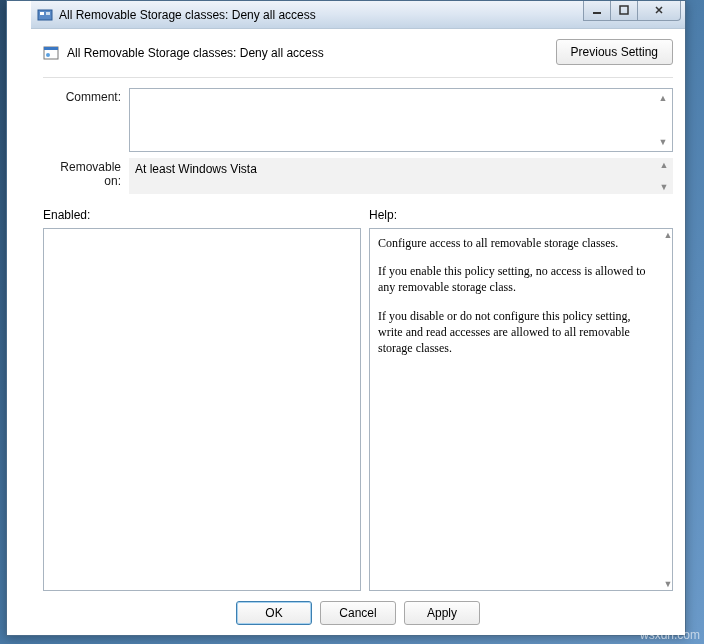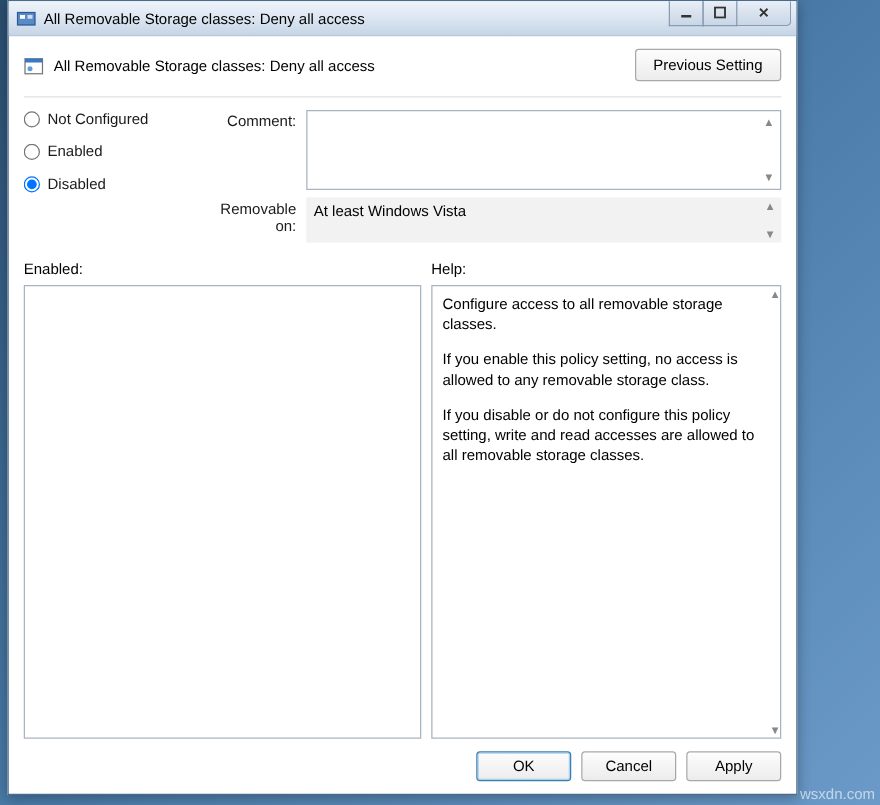--- a/index.html
+++ b/index.html
@@ -8,24 +8,25 @@
   font-size: 12px;
   background: linear-gradient(135deg, #2a4d6e 0%, #4a7ba8 50%, #6b9ac9 100%);
   width: 704px;
   height: 644px;
   overflow: hidden;
   color: #000;
 }
 .window {
   position: absolute;
   left: 6px; top: 0;
-  width: 632px; height: 636px;
+  width: 680px; height: 636px;
   background: #fff;
   border: 1px solid #4a6b8a;
   box-shadow: 0 2px 10px rgba(0,0,0,0.3);
+  padding-left: 24px;
 }
 .titlebar {
   height: 28px;
   background: linear-gradient(to bottom, #eef3f9 0%, #dce6f2 50%, #c5d5e6 100%);
   border-bottom: 1px solid #b8c8d8;
   display: flex;
   align-items: center;
   padding-left: 6px;
 }
 .titlebar .ticon { width:16px; height:16px; margin-right:6px; }
@@ -79,31 +80,31 @@
 }
 .scroll-stub { position:absolute; right:2px; width:14px; display:flex; flex-direction:column; justify-content:space-between; }
 .comment-box .scroll-stub { top:2px; bottom:2px; }
 .supported-box .scroll-stub { top:0; bottom:0; }
 .arrow { width:14px; height:14px; display:flex; align-items:center; justify-content:center; color:#888; font-size:9px; }
 
 .panes-header { display:flex; margin-top:14px; margin-bottom:6px; }
 .panes-header .ohdr { width:326px; }
 .panes { flex:1; display:flex; gap:8px; min-height:0; }
 .pane {
-  border:1px solid #a8b4c0; background:#fff; position:relative;
+  border:1px solid #a8b4c0; background:#fff; position:relative;font-family:Liberation Serif, serif;
 }
 .pane.options { width:318px; }
 .pane.help { flex:1; }
 .help-inner { position:absolute; inset:6px 20px 6px 8px; overflow:hidden; line-height:1.35; }
 .help-inner p { margin-bottom:12px; }
 .help-wrap { position:relative; flex:1; display:flex; }
 .out-scroll { position:absolute; right:-2px; top:0; bottom:0; width:14px; }
 
 .footer {
-  display:flex; justify-content:flex-end; gap:8px;
+  display:flex; justify-content:center; gap:8px;
   padding-top:10px;
 }
 .fbtn {
   width:76px; height:24px;
   background:linear-gradient(to bottom,#fdfdfd,#ececec);
   border:1px solid #a8a8a8; border-radius:3px;
   font-size:12px; cursor:pointer;
 }
 .fbtn.ok { border:1px solid #3c7fb1; box-shadow:0 0 0 1px #a6d1ef inset; }
 
@@ -154,34 +155,20 @@
         </span>
         <span class="header-title">All Removable Storage classes: Deny all access</span>
       </div>
       <div class="header-spacer"></div>
       <button class="navbtn">Previous Setting</button>
     </div>
 
     <hr class="sep">
 
     <div class="config-row">
-      <div class="radios">
-        <label class="radio-line">
-          <input type="radio" name="st" style="">
-          <span>Not Configured</span>
-        </label>
-        <label class="radio-line">
-          <input type="radio" name="st" style="">
-          <span>Enabled</span>
-        </label>
-        <label class="radio-line">
-          <input type="radio" name="st" checked="" style="">
-          <span>Disabled</span>
-        </label>
-      </div>
 
       <div class="fields">
         <div class="field">
           <div class="flabel">Comment:</div>
           <div class="comment-box">
             <span></span>
             <div class="scroll-stub">
               <div class="arrow">▲</div>
               <div class="arrow">▼</div>
             </div>

